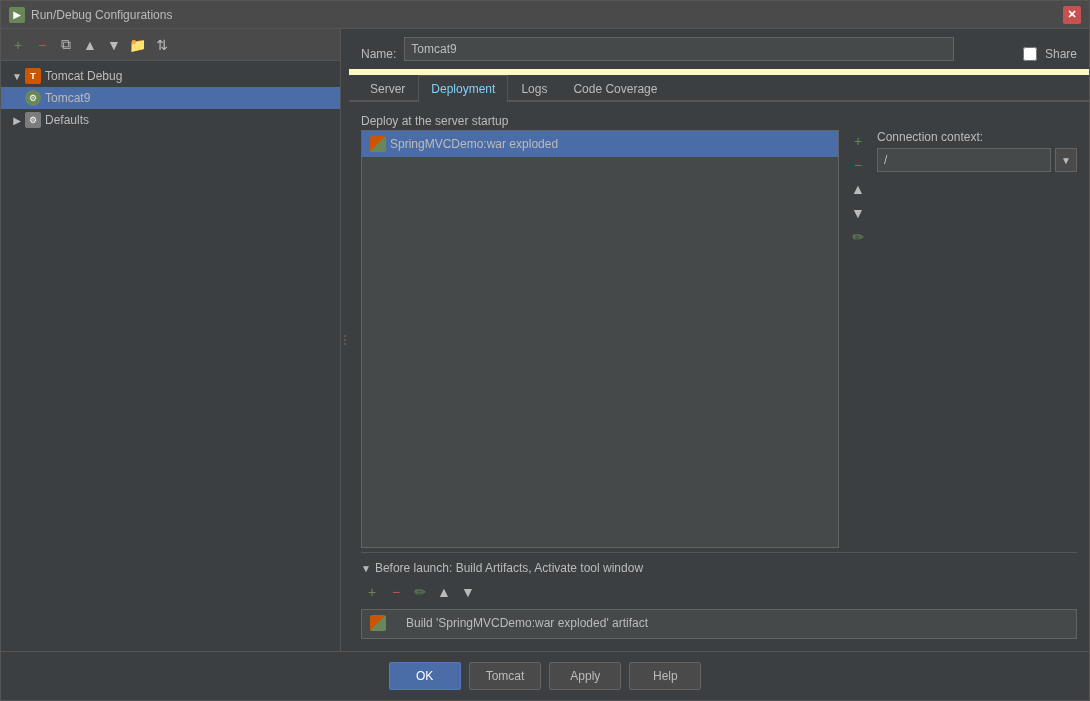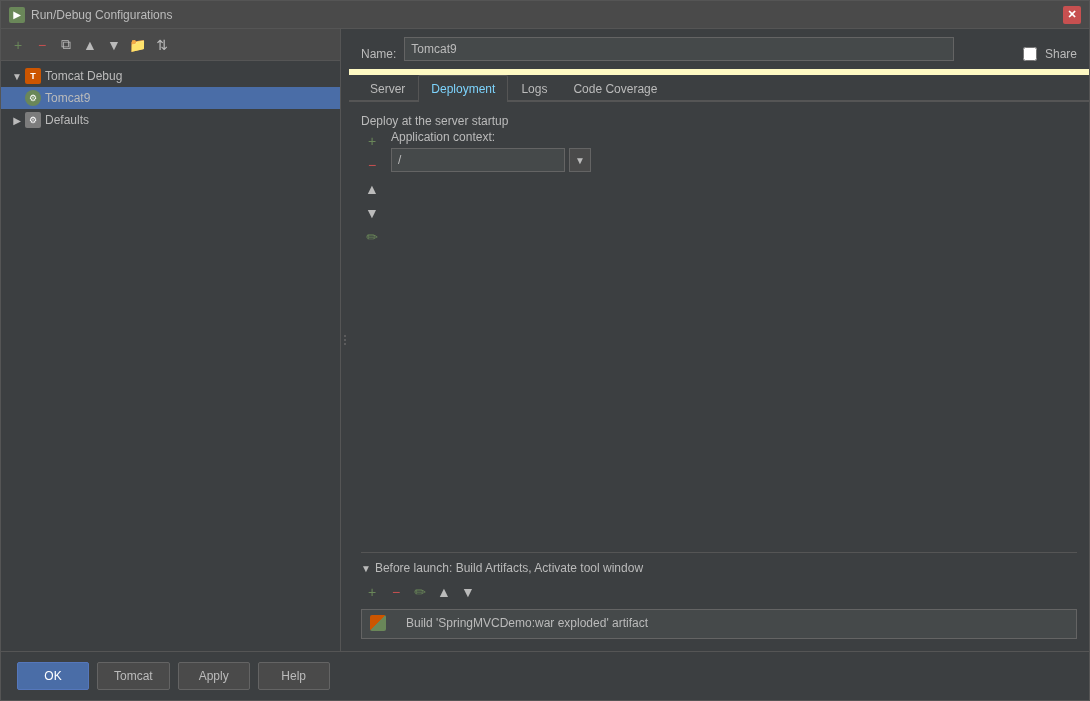--- a/index.html
+++ b/index.html
@@ -381,21 +381,21 @@
     .before-launch-item {
       display: flex;
       align-items: center;
       padding: 4px 8px;
       height: 26px;
       gap: 20px;
     }
     
     .bottom-bar {
       display: flex;
-      justify-content: flex-start;
+      justify-content: center;
       align-items: center;
       padding: 10px 16px;
       gap: 8px;
       border-top: 1px solid #555;
       background: #3c3f41;
       flex-shrink: 0;
     }
     .btn {
       height: 28px;
       min-width: 72px;
@@ -491,29 +491,37 @@
       <div class="tabs-bar">
         <div class="tab">Server</div>
         <div class="tab active">Deployment</div>
         <div class="tab">Logs</div>
         <div class="tab">Code Coverage</div>
       </div>
 
       <div class="tab-content">
         <div class="section-label">Deploy at the server startup</div>
         <div class="deploy-area">
+          <div class="deploy-list-container">
+            <div class="deploy-list">
+              <div class="deploy-item selected">
+                <div class="artifact-badge"></div>
+                <span>SpringMVCDemo:war exploded</span>
+              </div>
+            </div>
+          </div>
           <div class="deploy-buttons">
             <button class="icon-btn green" title="Add">+</button>
             <button class="icon-btn red" title="Remove">−</button>
             <button class="icon-btn" title="Move Up">▲</button>
             <button class="icon-btn" title="Move Down">▼</button>
             <button class="icon-btn pencil" title="Edit">✏</button>
           </div>
           <div class="app-context-area">
-            <span class="app-context-label">Application context:</span>
+            <span class="app-context-label">Connection context:</span>
             <div class="app-context-row">
               <input class="app-context-input" type="text" value="/" style="">
               <button class="dropdown-btn">▼</button>
             </div>
           </div>
         </div>
 
         <div class="before-launch">
           <div class="before-launch-header">
             <span class="collapse-icon">▼</span>

